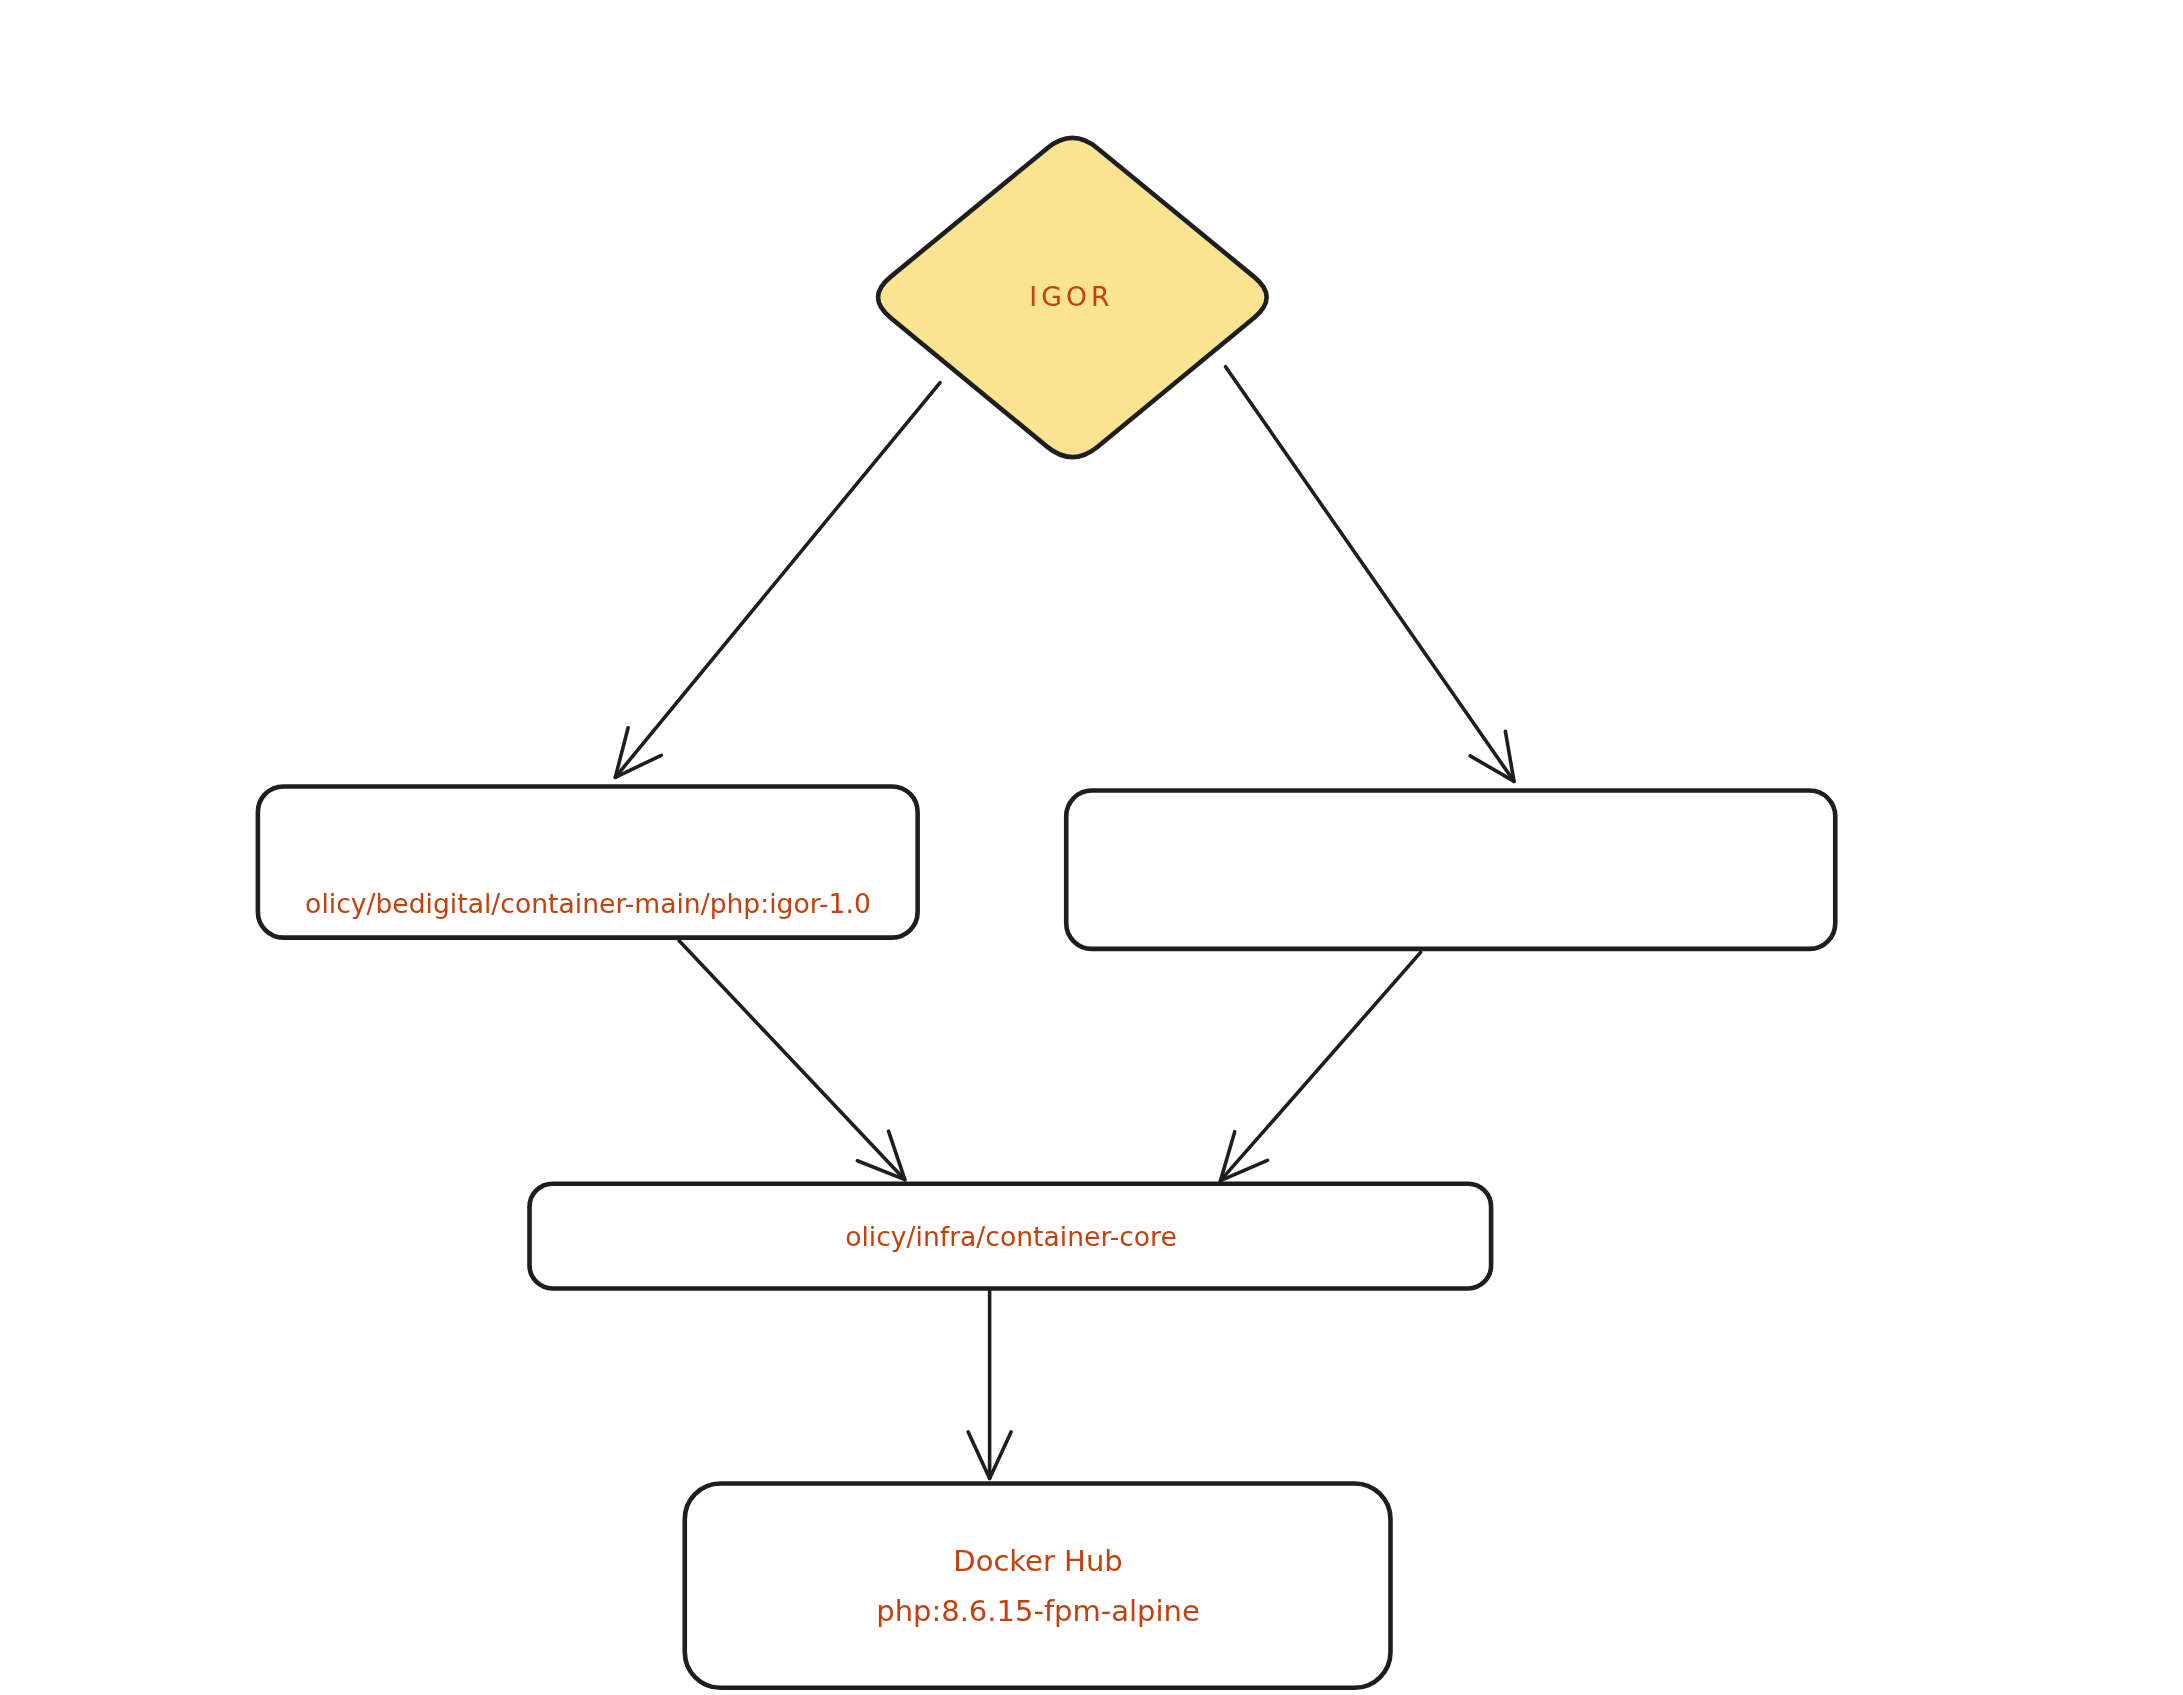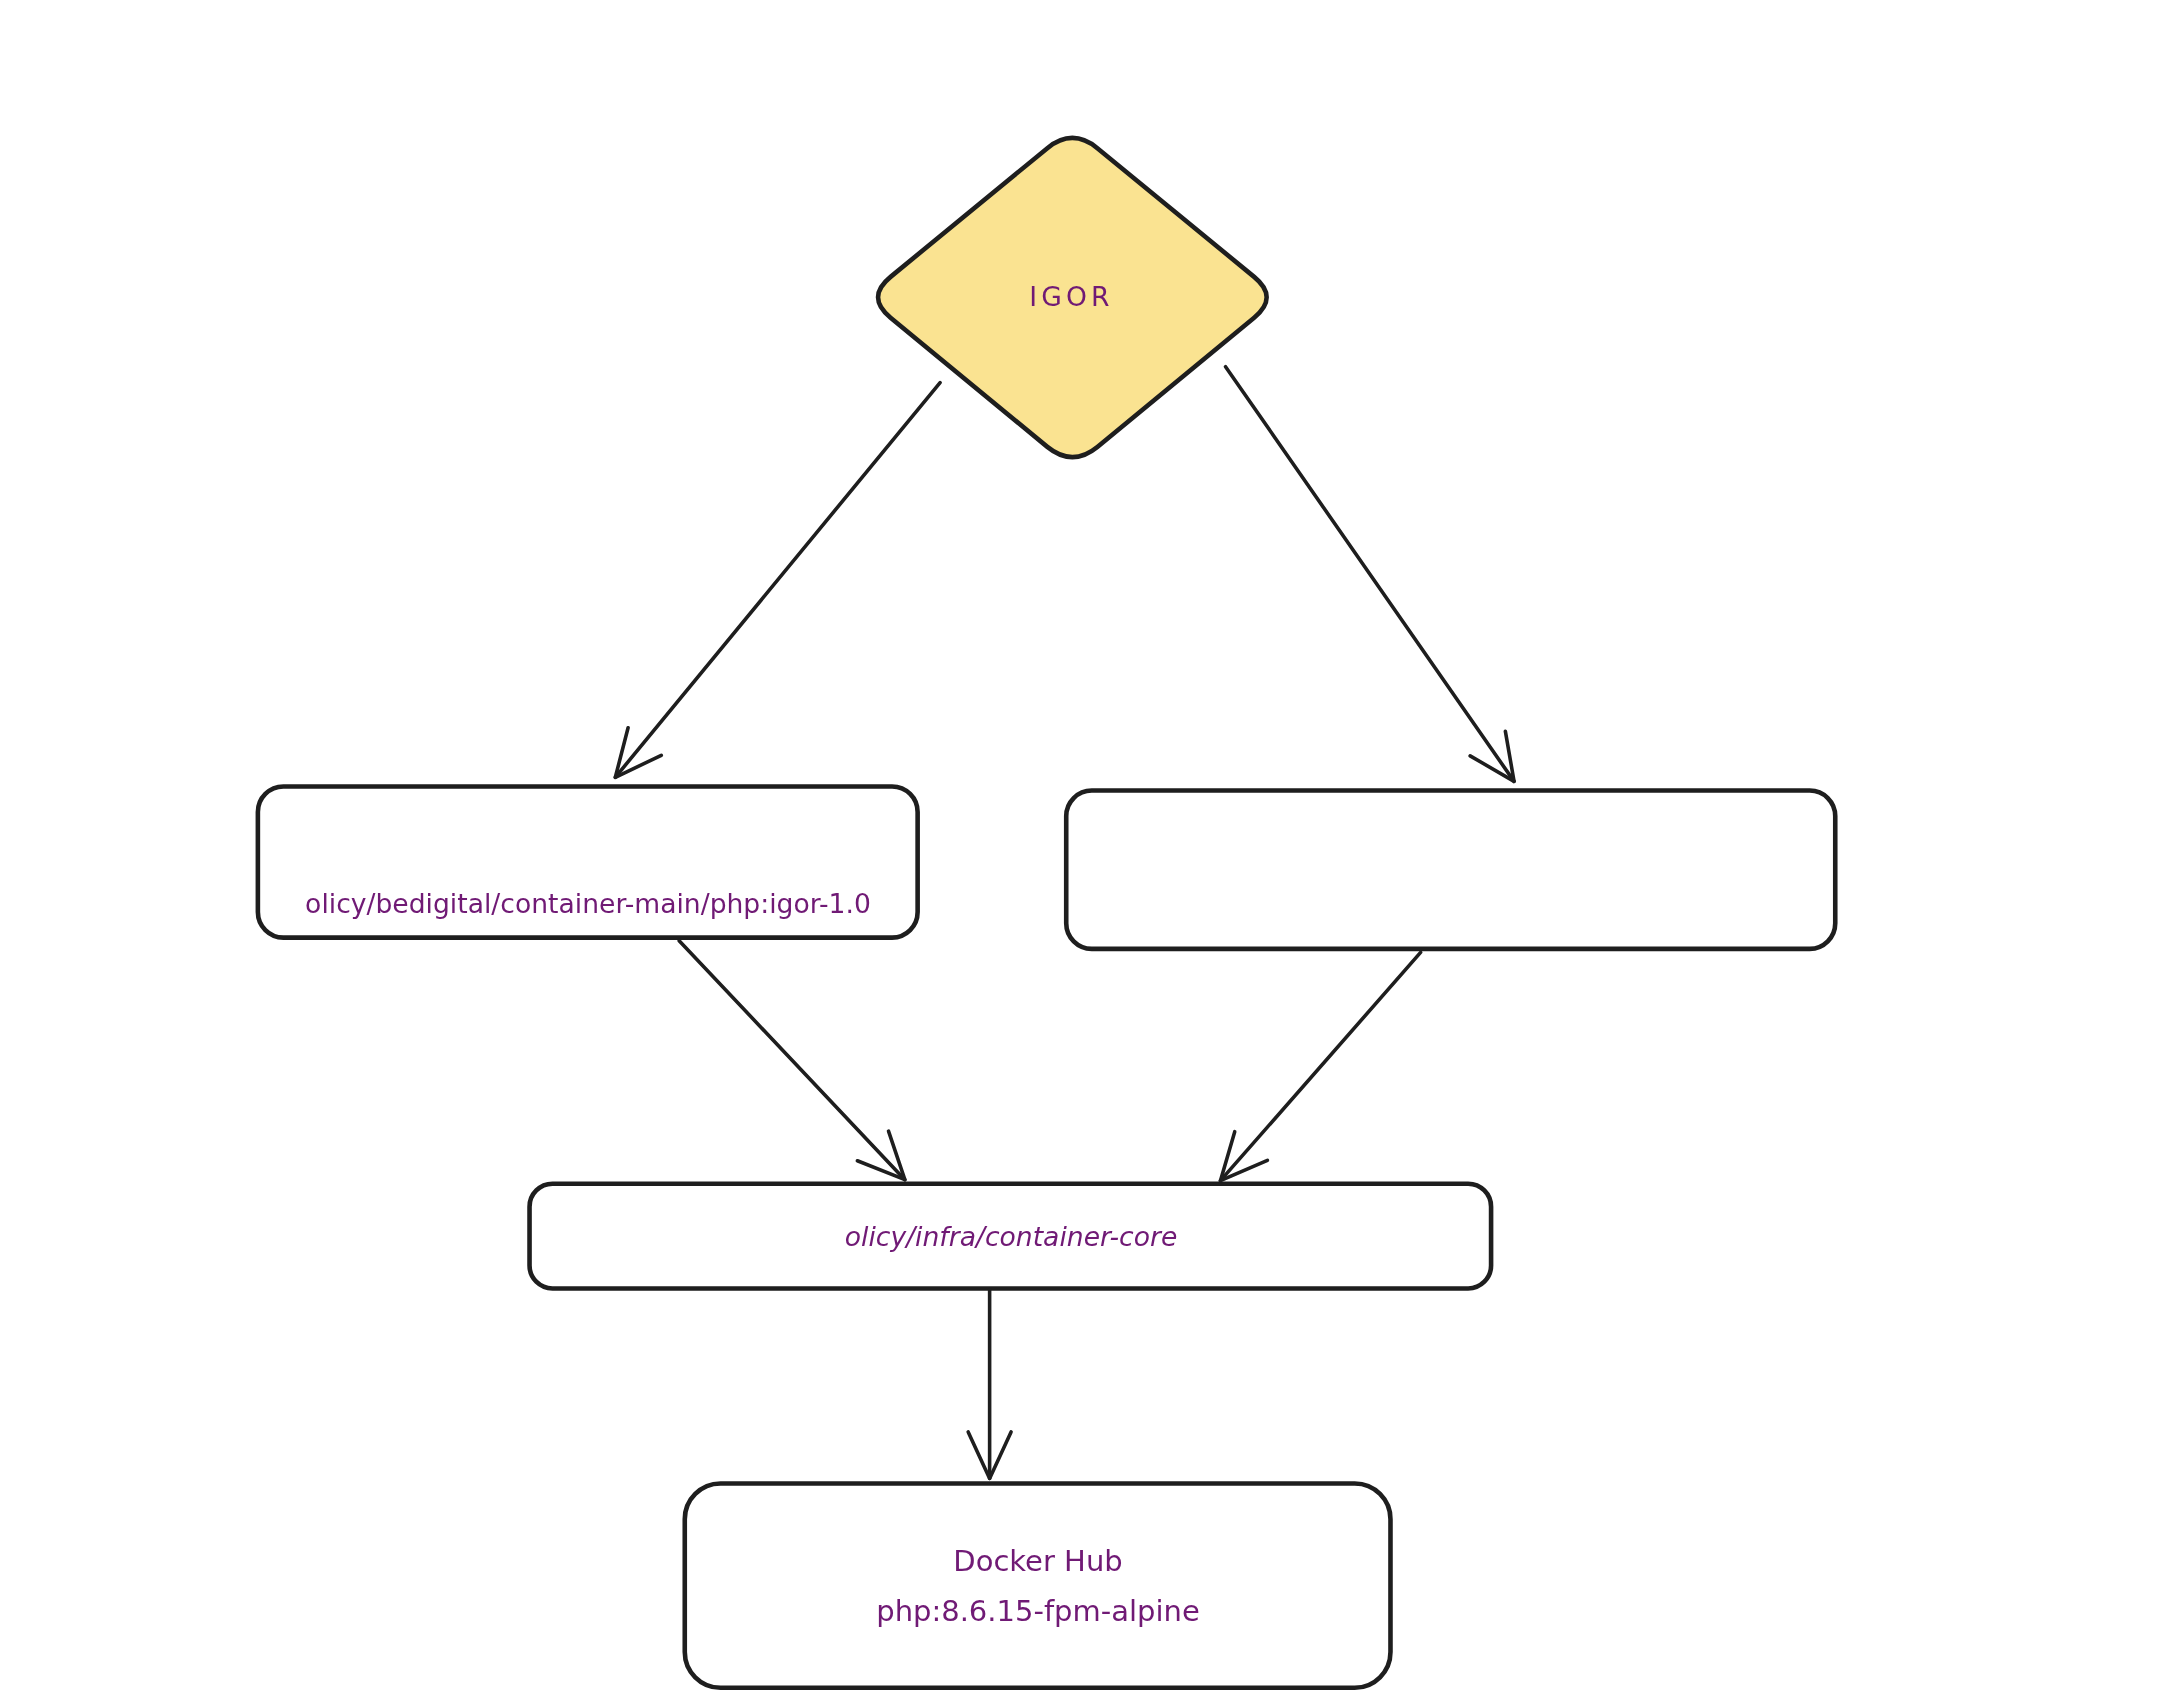--- a/index.html
+++ b/index.html
@@ -19,21 +19,21 @@
     position: absolute;
     left: 0;
     top: 0;
   }
   .node-label {
     position: absolute;
     display: flex;
     align-items: center;
     justify-content: center;
     text-align: center;
-    color: #701a75;
+    color: #c2410c;
     font-size: 26.6px;
     line-height: 1.25;
     pointer-events: none;
     white-space: nowrap;
   }
   .node-label.diamond-label {
     letter-spacing: 4.1px;
     font-weight: 500;
   }
   .node-label.multiline {
@@ -88,21 +88,21 @@
       <path d="M 1938 2525 L 1938 2895"></path>
       <path d="M 1896 2804 L 1938 2895 L 1980 2804"></path>
     </g>
   </svg>
 
   <div class="node-label diamond-label" style="left:944px; top:271px; width:255px; height:51px;">IGOR</div>
 
   <div class="node-label" style="left:258px; top:828px; width:660px; height:151px;text-align:right;">olicy/bedigital/container-main/php:igor-1.0</div>
 
 
-  <div class="node-label" style="left:530px; top:1184px; width:962px; height:105px;font-style:italic;">olicy/infra/container-core</div>
+  <div class="node-label" style="left:530px; top:1184px; width:962px; height:105px;">olicy/infra/container-core</div>
 
   <div class="node-label multiline" style="left:685px; top:1484px; width:706px; height:204px;">
     <span>Docker Hub</span>
     <span>php:8.6.15-fpm-alpine</span>
   </div>
 
 </div>
 
 
 </body></html>

